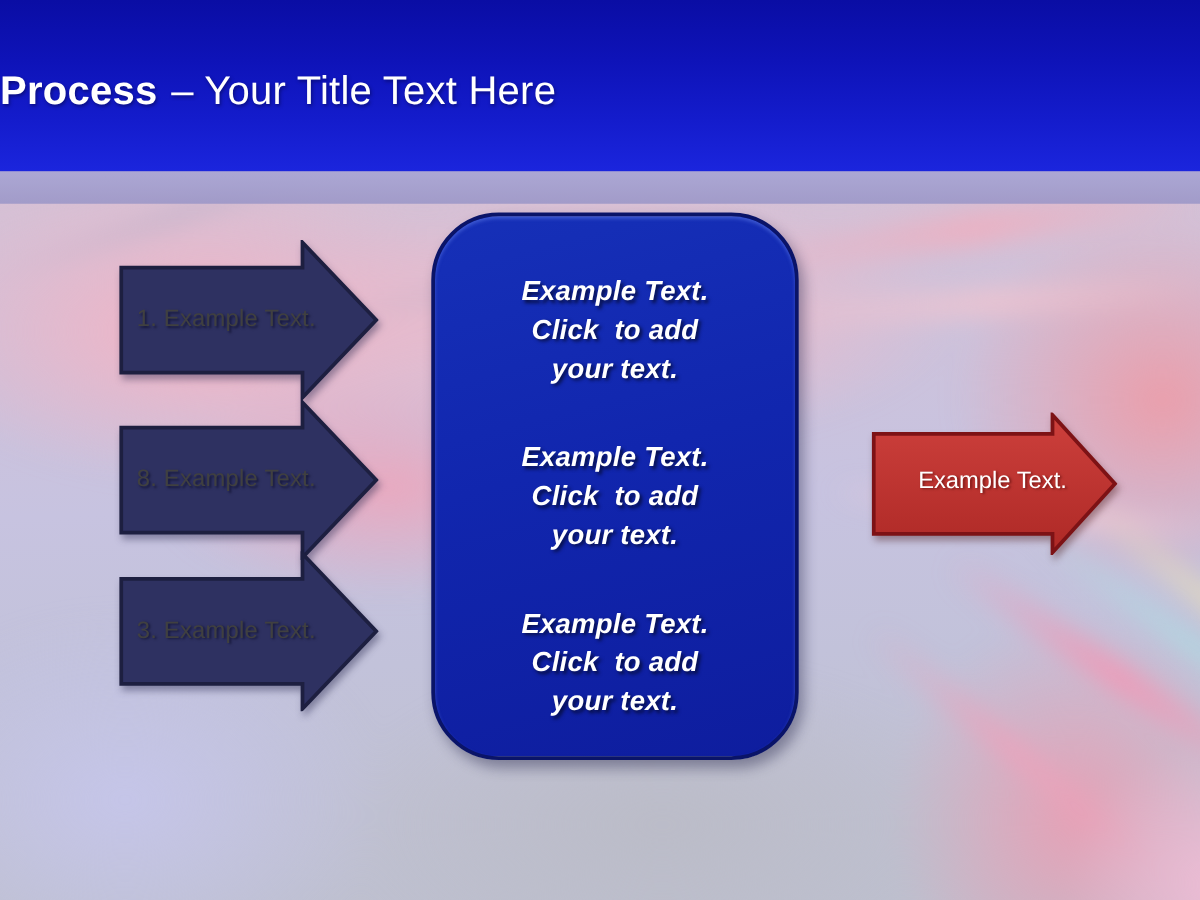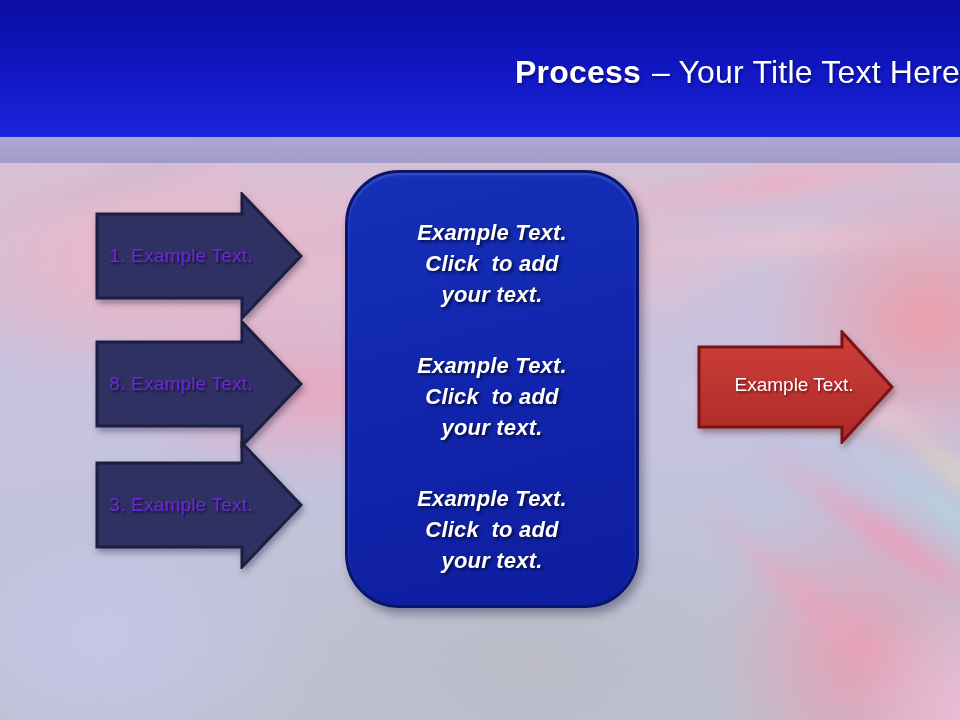--- a/index.html
+++ b/index.html
@@ -30,37 +30,37 @@
   .s4{left:760px;top:560px;width:330px;height:22px;transform:rotate(34deg); background:linear-gradient(90deg,rgba(244,150,180,0),rgba(244,150,180,.85),rgba(244,150,180,0));}
   .s5{left:820px;top:540px;width:330px;height:14px;transform:rotate(36deg); background:linear-gradient(90deg,rgba(170,225,228,0),rgba(170,225,228,.75),rgba(170,225,228,0));}
   .s6{left:870px;top:520px;width:300px;height:16px;transform:rotate(38deg); background:linear-gradient(90deg,rgba(246,230,170,0),rgba(246,230,170,.75),rgba(246,230,170,0));}
   .s7{left:690px;top:620px;width:300px;height:20px;transform:rotate(40deg); background:linear-gradient(90deg,rgba(240,160,186,0),rgba(240,160,186,.7),rgba(240,160,186,0));}
   .s8{left:20px; top:200px;width:300px;height:7px; transform:rotate(-18deg);background:linear-gradient(90deg,rgba(130,155,185,0),rgba(130,155,185,.4),rgba(130,155,185,0));}
   .s9{left:260px;top:250px;width:340px;height:7px; transform:rotate(-14deg);background:linear-gradient(90deg,rgba(130,155,185,0),rgba(130,155,185,.35),rgba(130,155,185,0));}
   
   .header{
     position:absolute;left:0;top:0;width:960px;height:137px;z-index:5;
     background:linear-gradient(180deg,#0a0da4 0%,#0e13b8 35%,#141ccc 70%,#1b25dd 100%);
-    display:flex;align-items:center;justify-content:flex-end;padding-top:7px;box-sizing:border-box;
+    display:flex;align-items:center;justify-content:flex-start;padding-top:7px;box-sizing:border-box;
   }
   .title{color:#ffffff;font-size:32px;letter-spacing:.2px;white-space:nowrap;
     text-shadow:1px 2px 3px rgba(0,0,40,.45);}
   .title .t-bold{font-weight:700;}
   .title .t-rest{font-weight:400;margin-left:11px;}
   .band{
     position:absolute;left:0;top:137px;width:960px;height:26px;z-index:4;
     background:linear-gradient(180deg,rgba(168,165,212,.92),rgba(150,147,198,.82));
   }
   
   .step{position:absolute;left:95px;width:208px;height:128px;z-index:3;}
   .step svg{display:block;filter:drop-shadow(2px 4px 3px rgba(30,30,70,.40));}
   .step-label{
     position:absolute;left:0;top:0;width:172px;height:128px;
     display:flex;align-items:center;justify-content:center;
-    color:#6d28d9;font-size:19px;letter-spacing:.2px;
+    color:#404040;font-size:19px;letter-spacing:.2px;
     text-shadow:1.5px 1.5px 2px rgba(0,0,25,.55);white-space:nowrap;
   }
   
   .content-box{
     position:absolute;left:345px;top:170px;width:294px;height:438px;z-index:3;
     box-sizing:border-box;border:3px solid #0a1468;border-radius:54px;
     background:linear-gradient(165deg,#1630b8 0%,#1126ae 45%,#0e1d9e 100%);
     box-shadow:4px 6px 10px rgba(20,20,60,.38),inset 0 2px 3px rgba(100,130,235,.5);
     padding-top:44px;text-align:center;
   }

